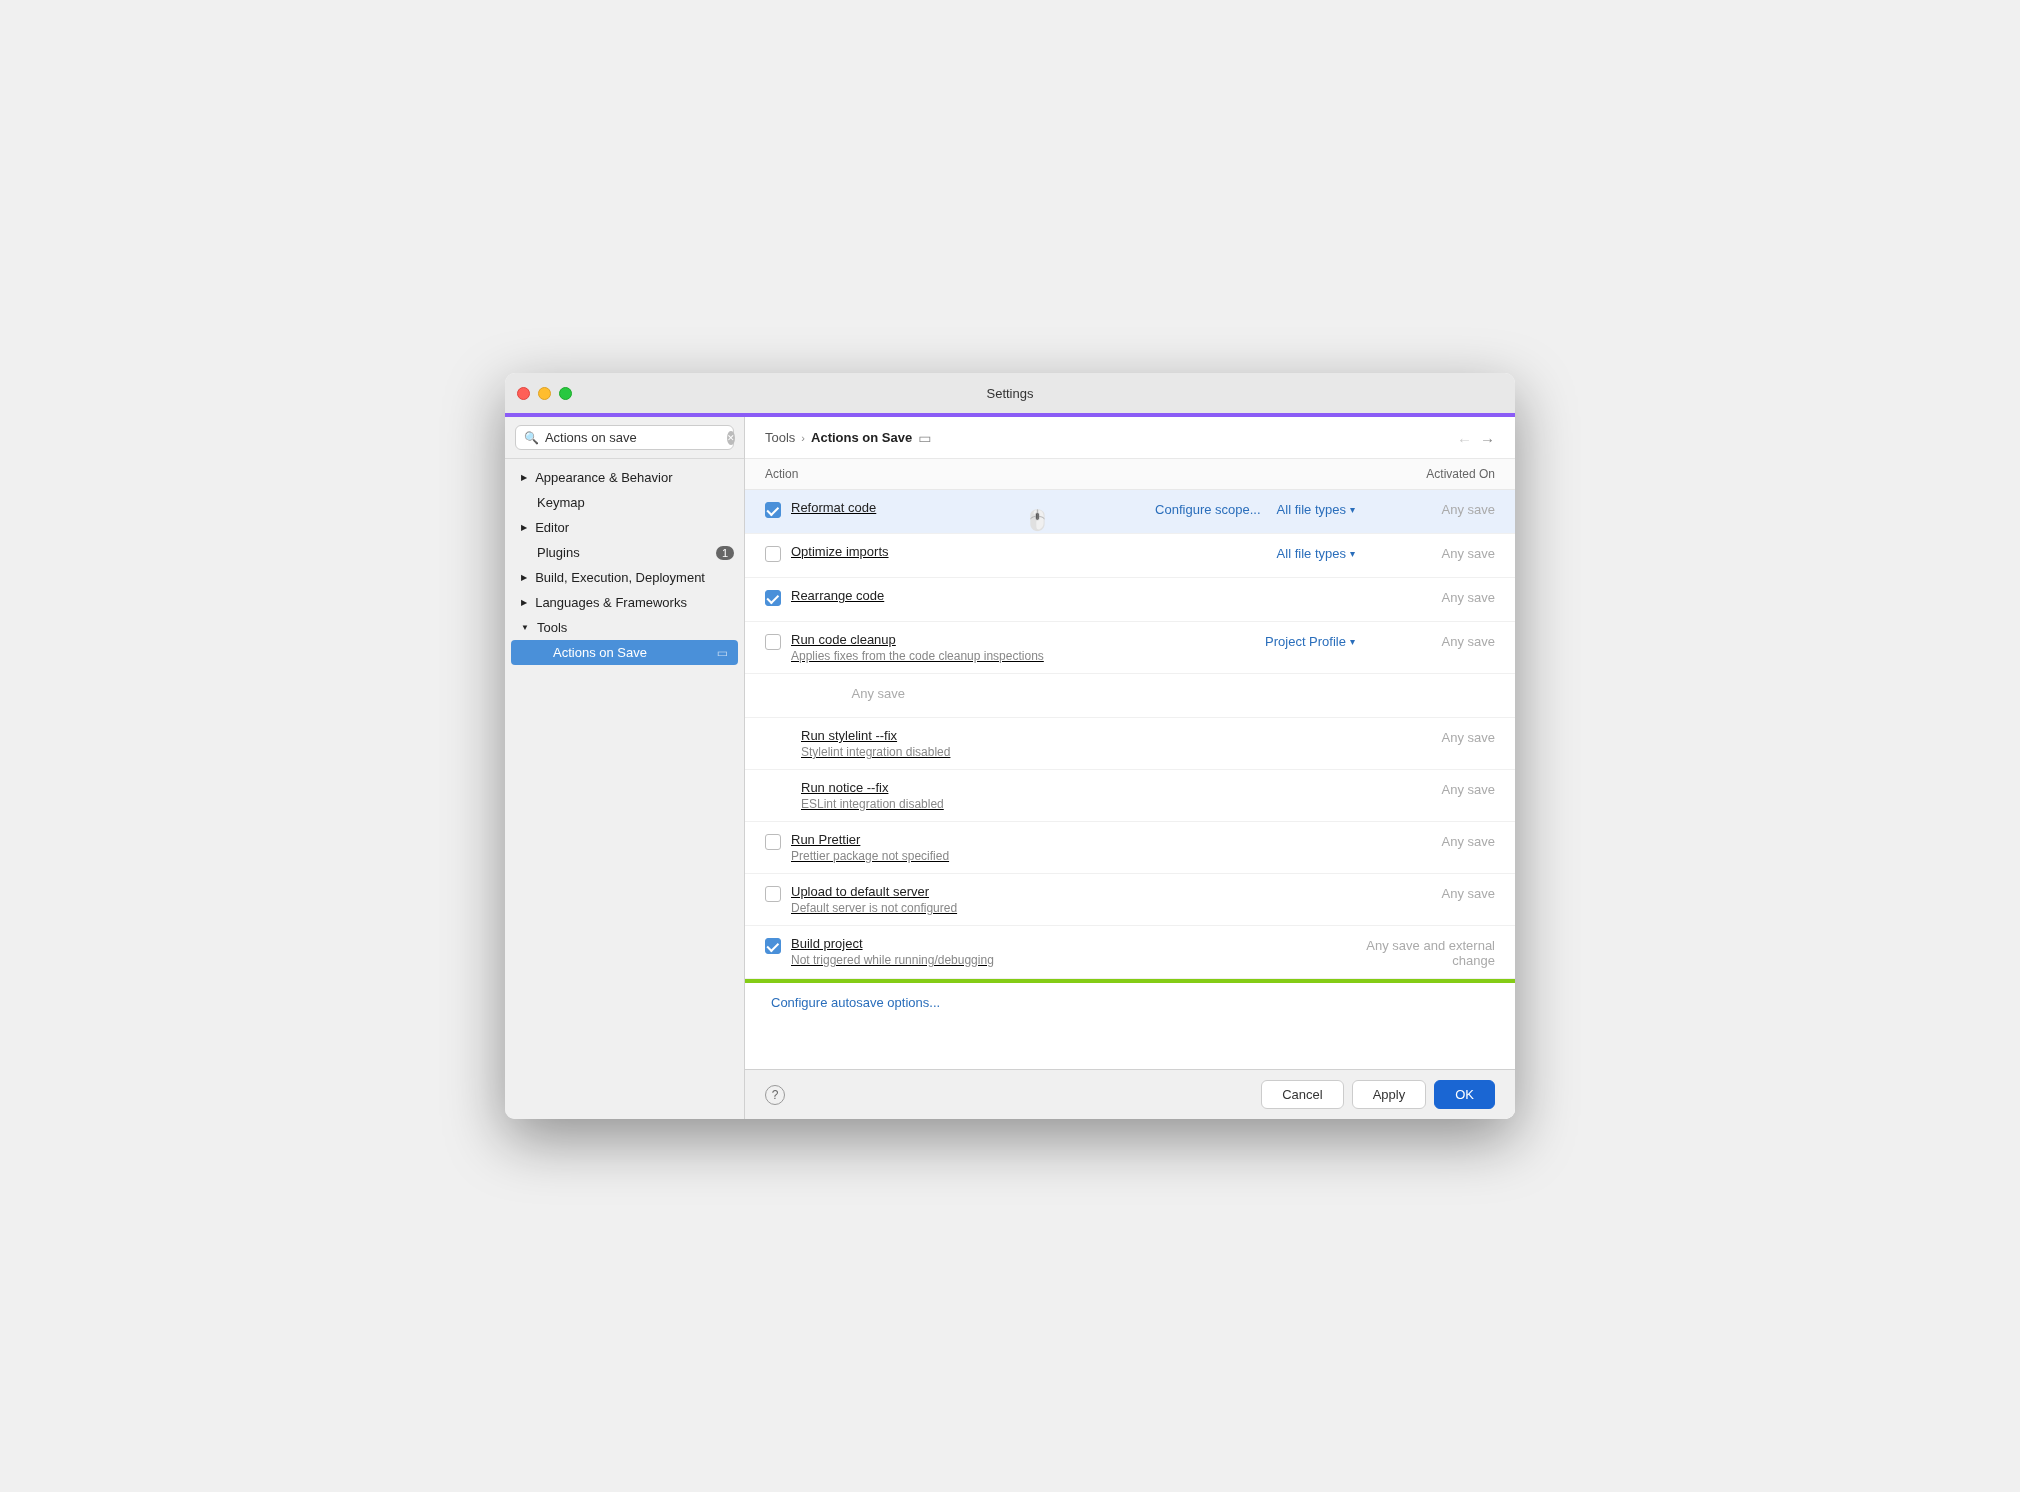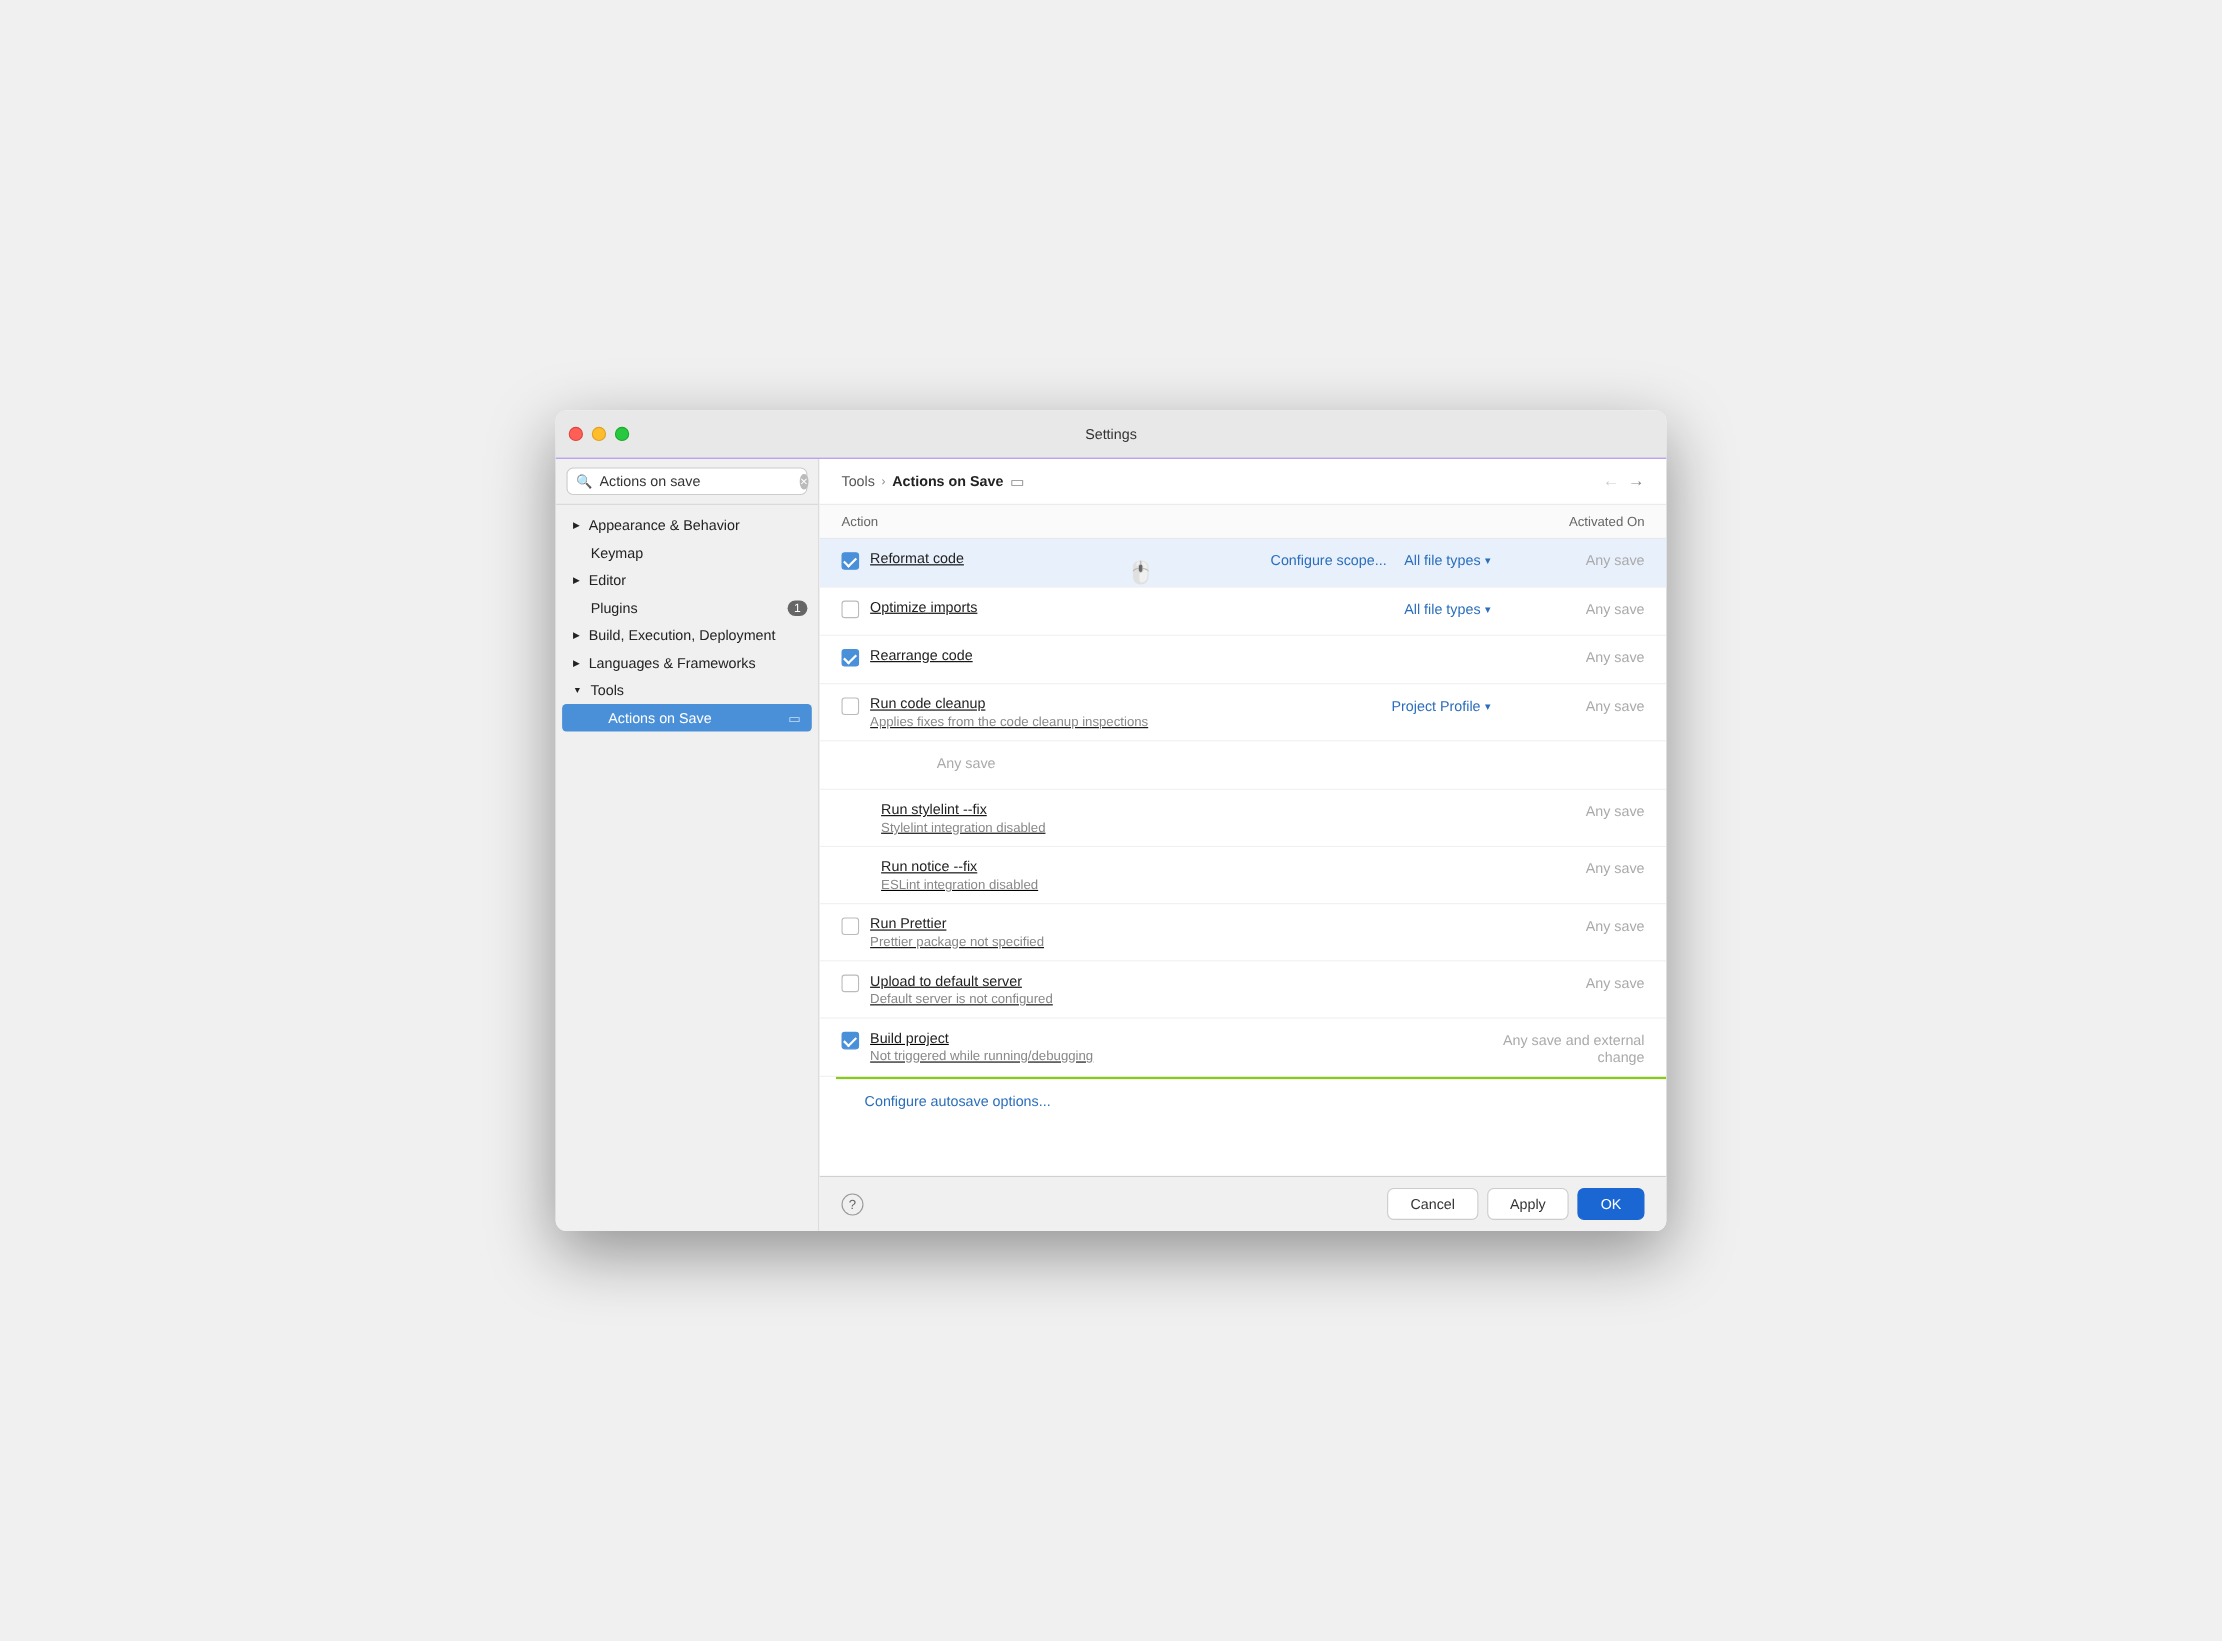--- a/index.html
+++ b/index.html
@@ -22,21 +22,21 @@
       flex-direction: column;
       overflow: hidden;
     }
     .titlebar {
       height: 44px;
       background: #e8e8e8;
       display: flex;
       align-items: center;
       justify-content: center;
       position: relative;
-      border-bottom: 1px solid #8b5cf6;
+      border-bottom: 4px solid #8b5cf6;
       border-radius: 10px 10px 0 0;
     }
     .traffic-lights {
       position: absolute;
       left: 12px;
       display: flex;
       gap: 8px;
     }
     .traffic-light {
       width: 13px;
@@ -255,22 +255,21 @@
       background: white;
       border: 1px solid #bbb;
       border-radius: 3px;
       cursor: pointer;
       flex-shrink: 0;
       margin-top: 2px;
     }
     
     .configure-autosave {
       padding: 12px 26px;
-      border-top: 2px solid #84cc16;
-      margin-left: 15px;
+      border-top: 4px solid #84cc16;
     }
     .configure-autosave a {
       color: #2a6ebb;
       font-size: 13px;
       text-decoration: none;
     }
     
     .footer {
       display: flex;
       align-items: center;

